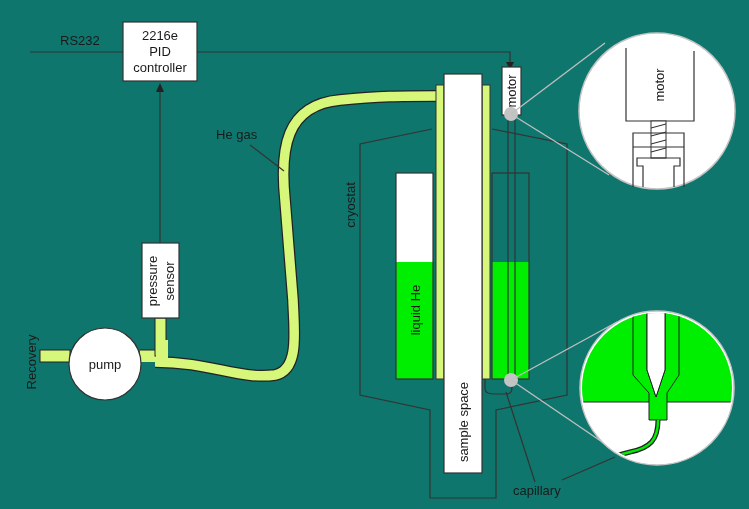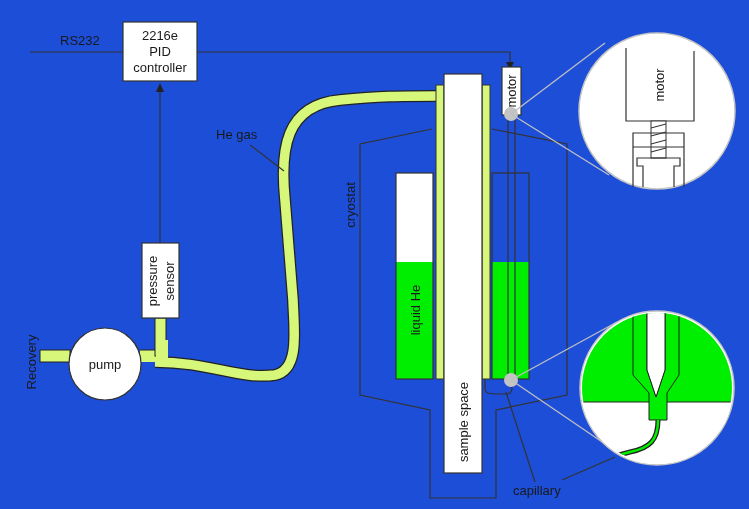--- a/index.html
+++ b/index.html
@@ -1,16 +1,16 @@
 <!DOCTYPE html>
 <html><head>
 <meta charset="utf-8">
 <style>
   html, body { margin: 0; padding: 0; background: #ffffff; }
-  #canvas { width: 749px; height: 509px; position: relative; overflow: hidden; background: #1d4ed8; }
+  #canvas { width: 749px; height: 509px; position: relative; overflow: hidden; background: #0f766e; }
   svg { display: block; }
   text { font-family: "Liberation Sans", sans-serif; fill: #1a1a1a; }
   .lbl { font-size: 13px; }
   .box { fill: #ffffff; stroke: #333333; stroke-width: 1.2; }
   .ln { fill: none; stroke: #333333; stroke-width: 1.2; }
   .zoomline { fill: none; stroke: #c0c0c0; stroke-width: 1.3; }
 </style>
 </head>
 <body>
 

